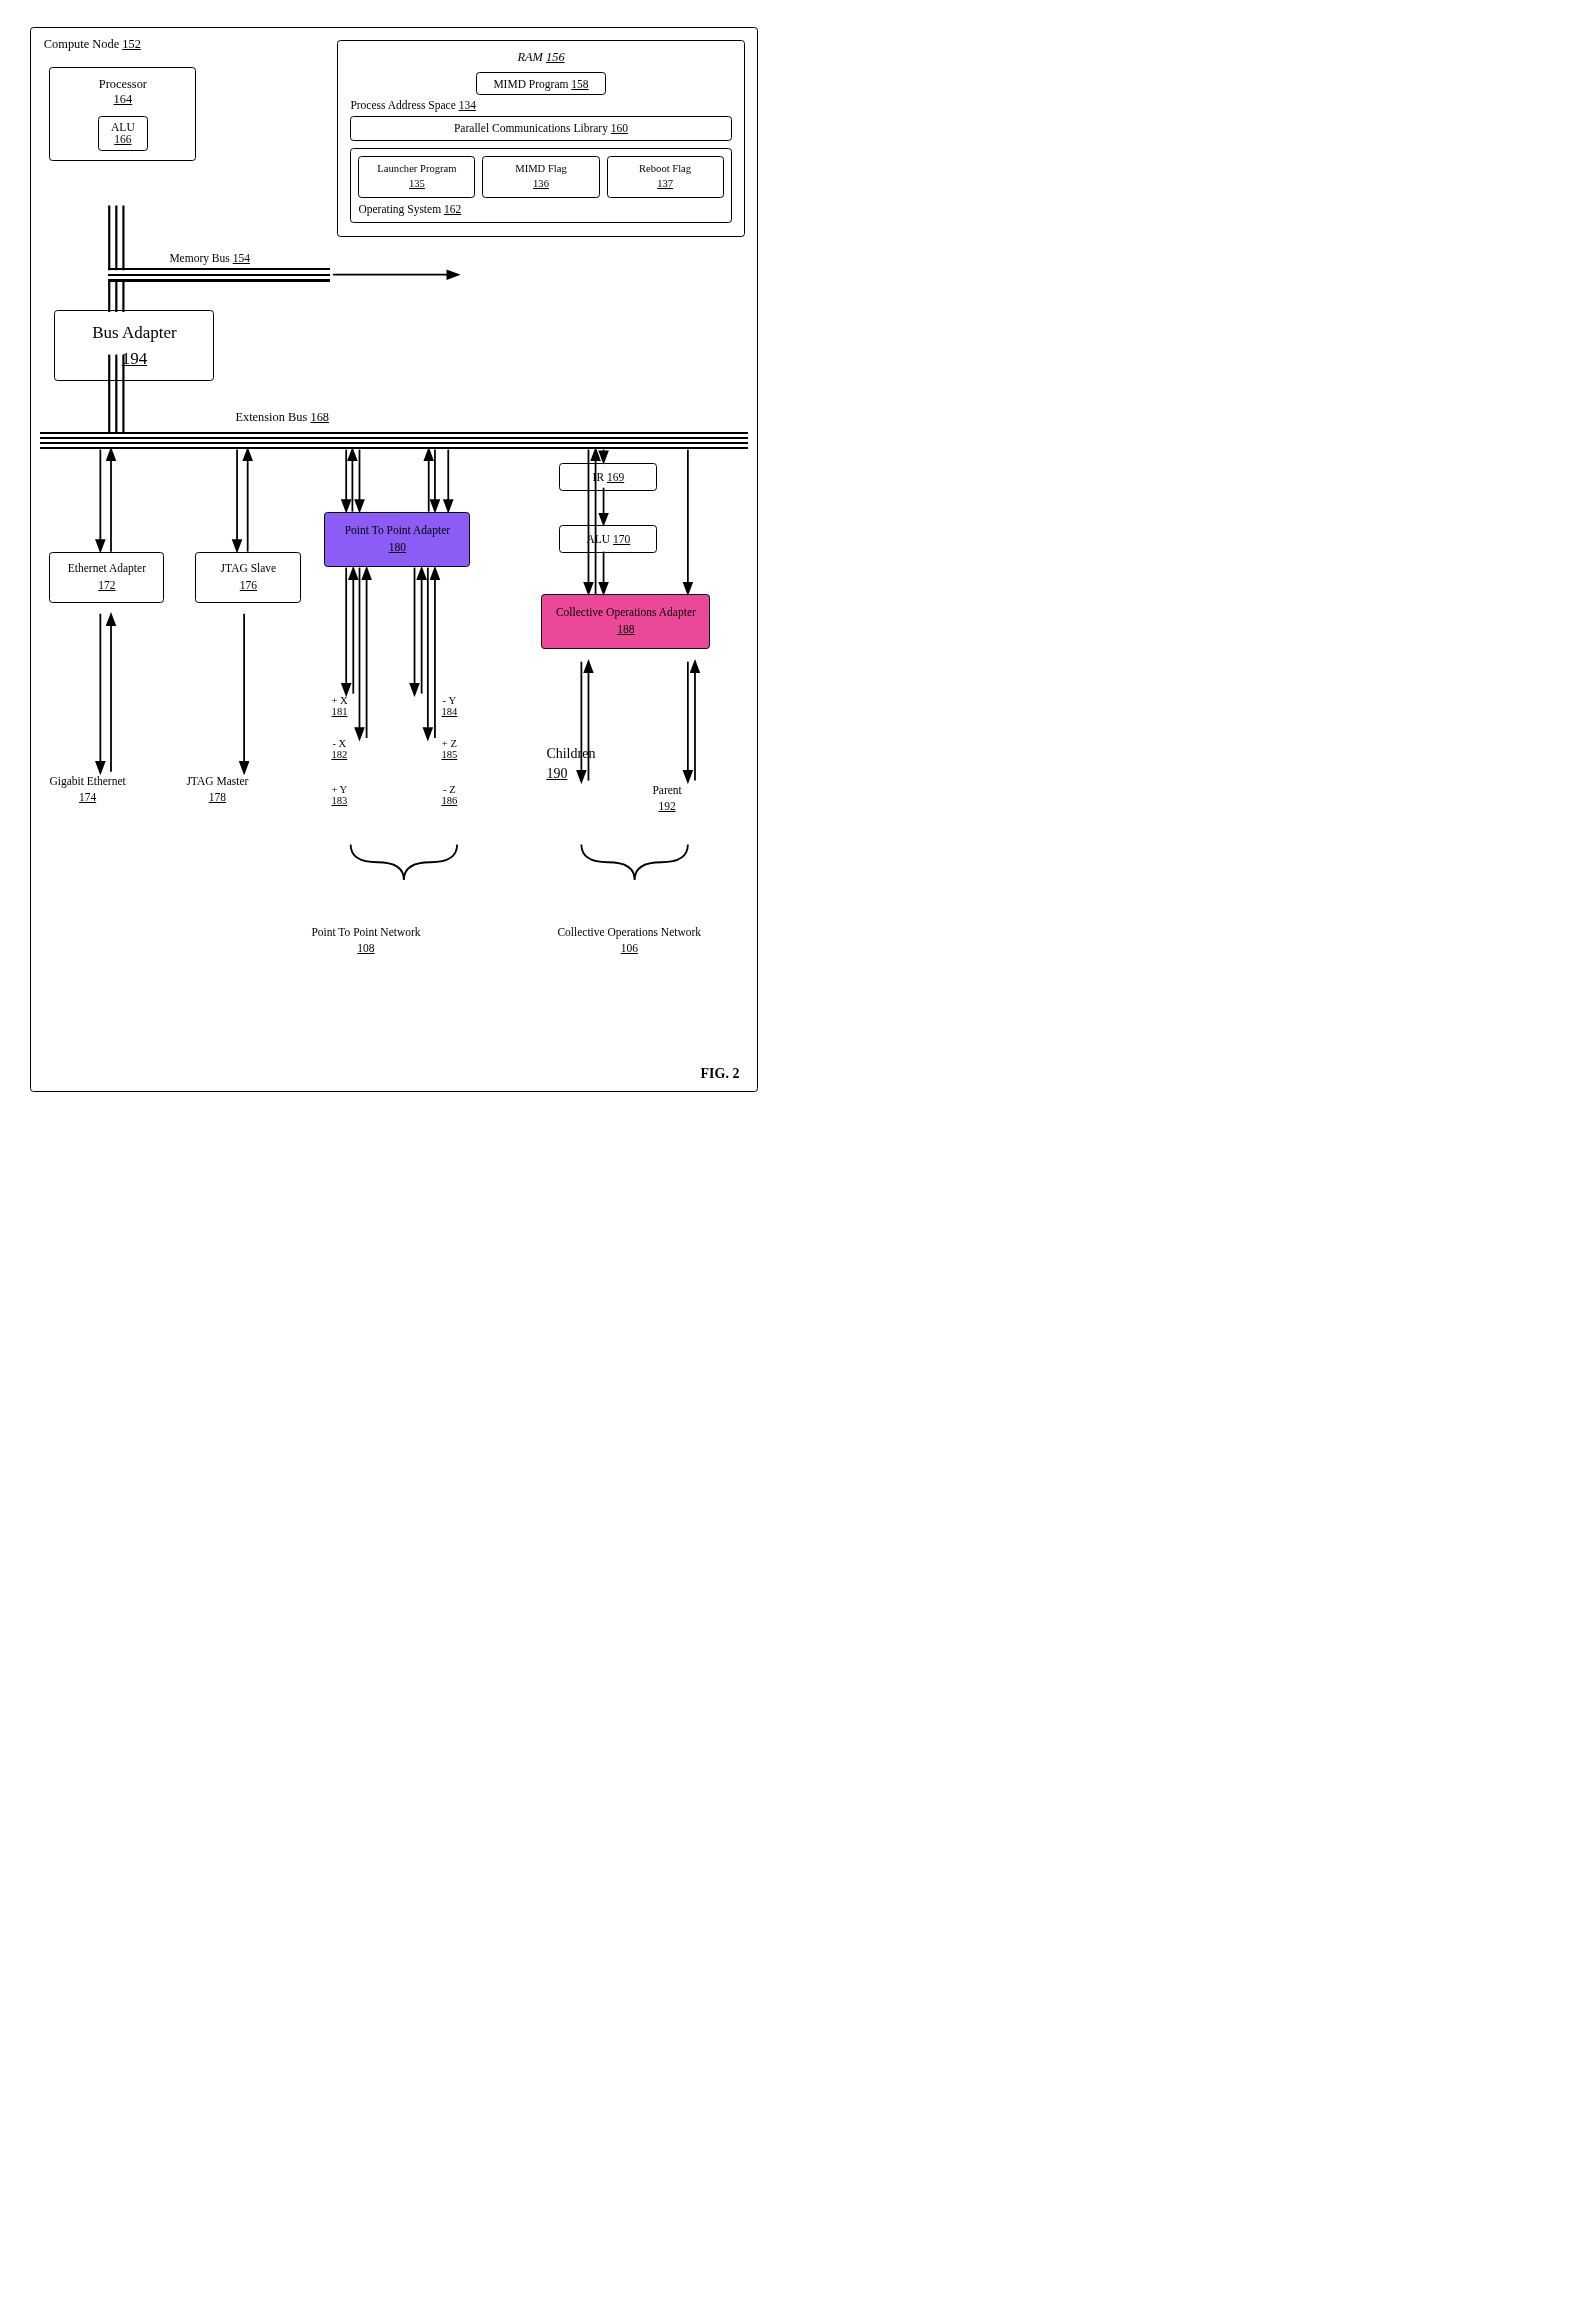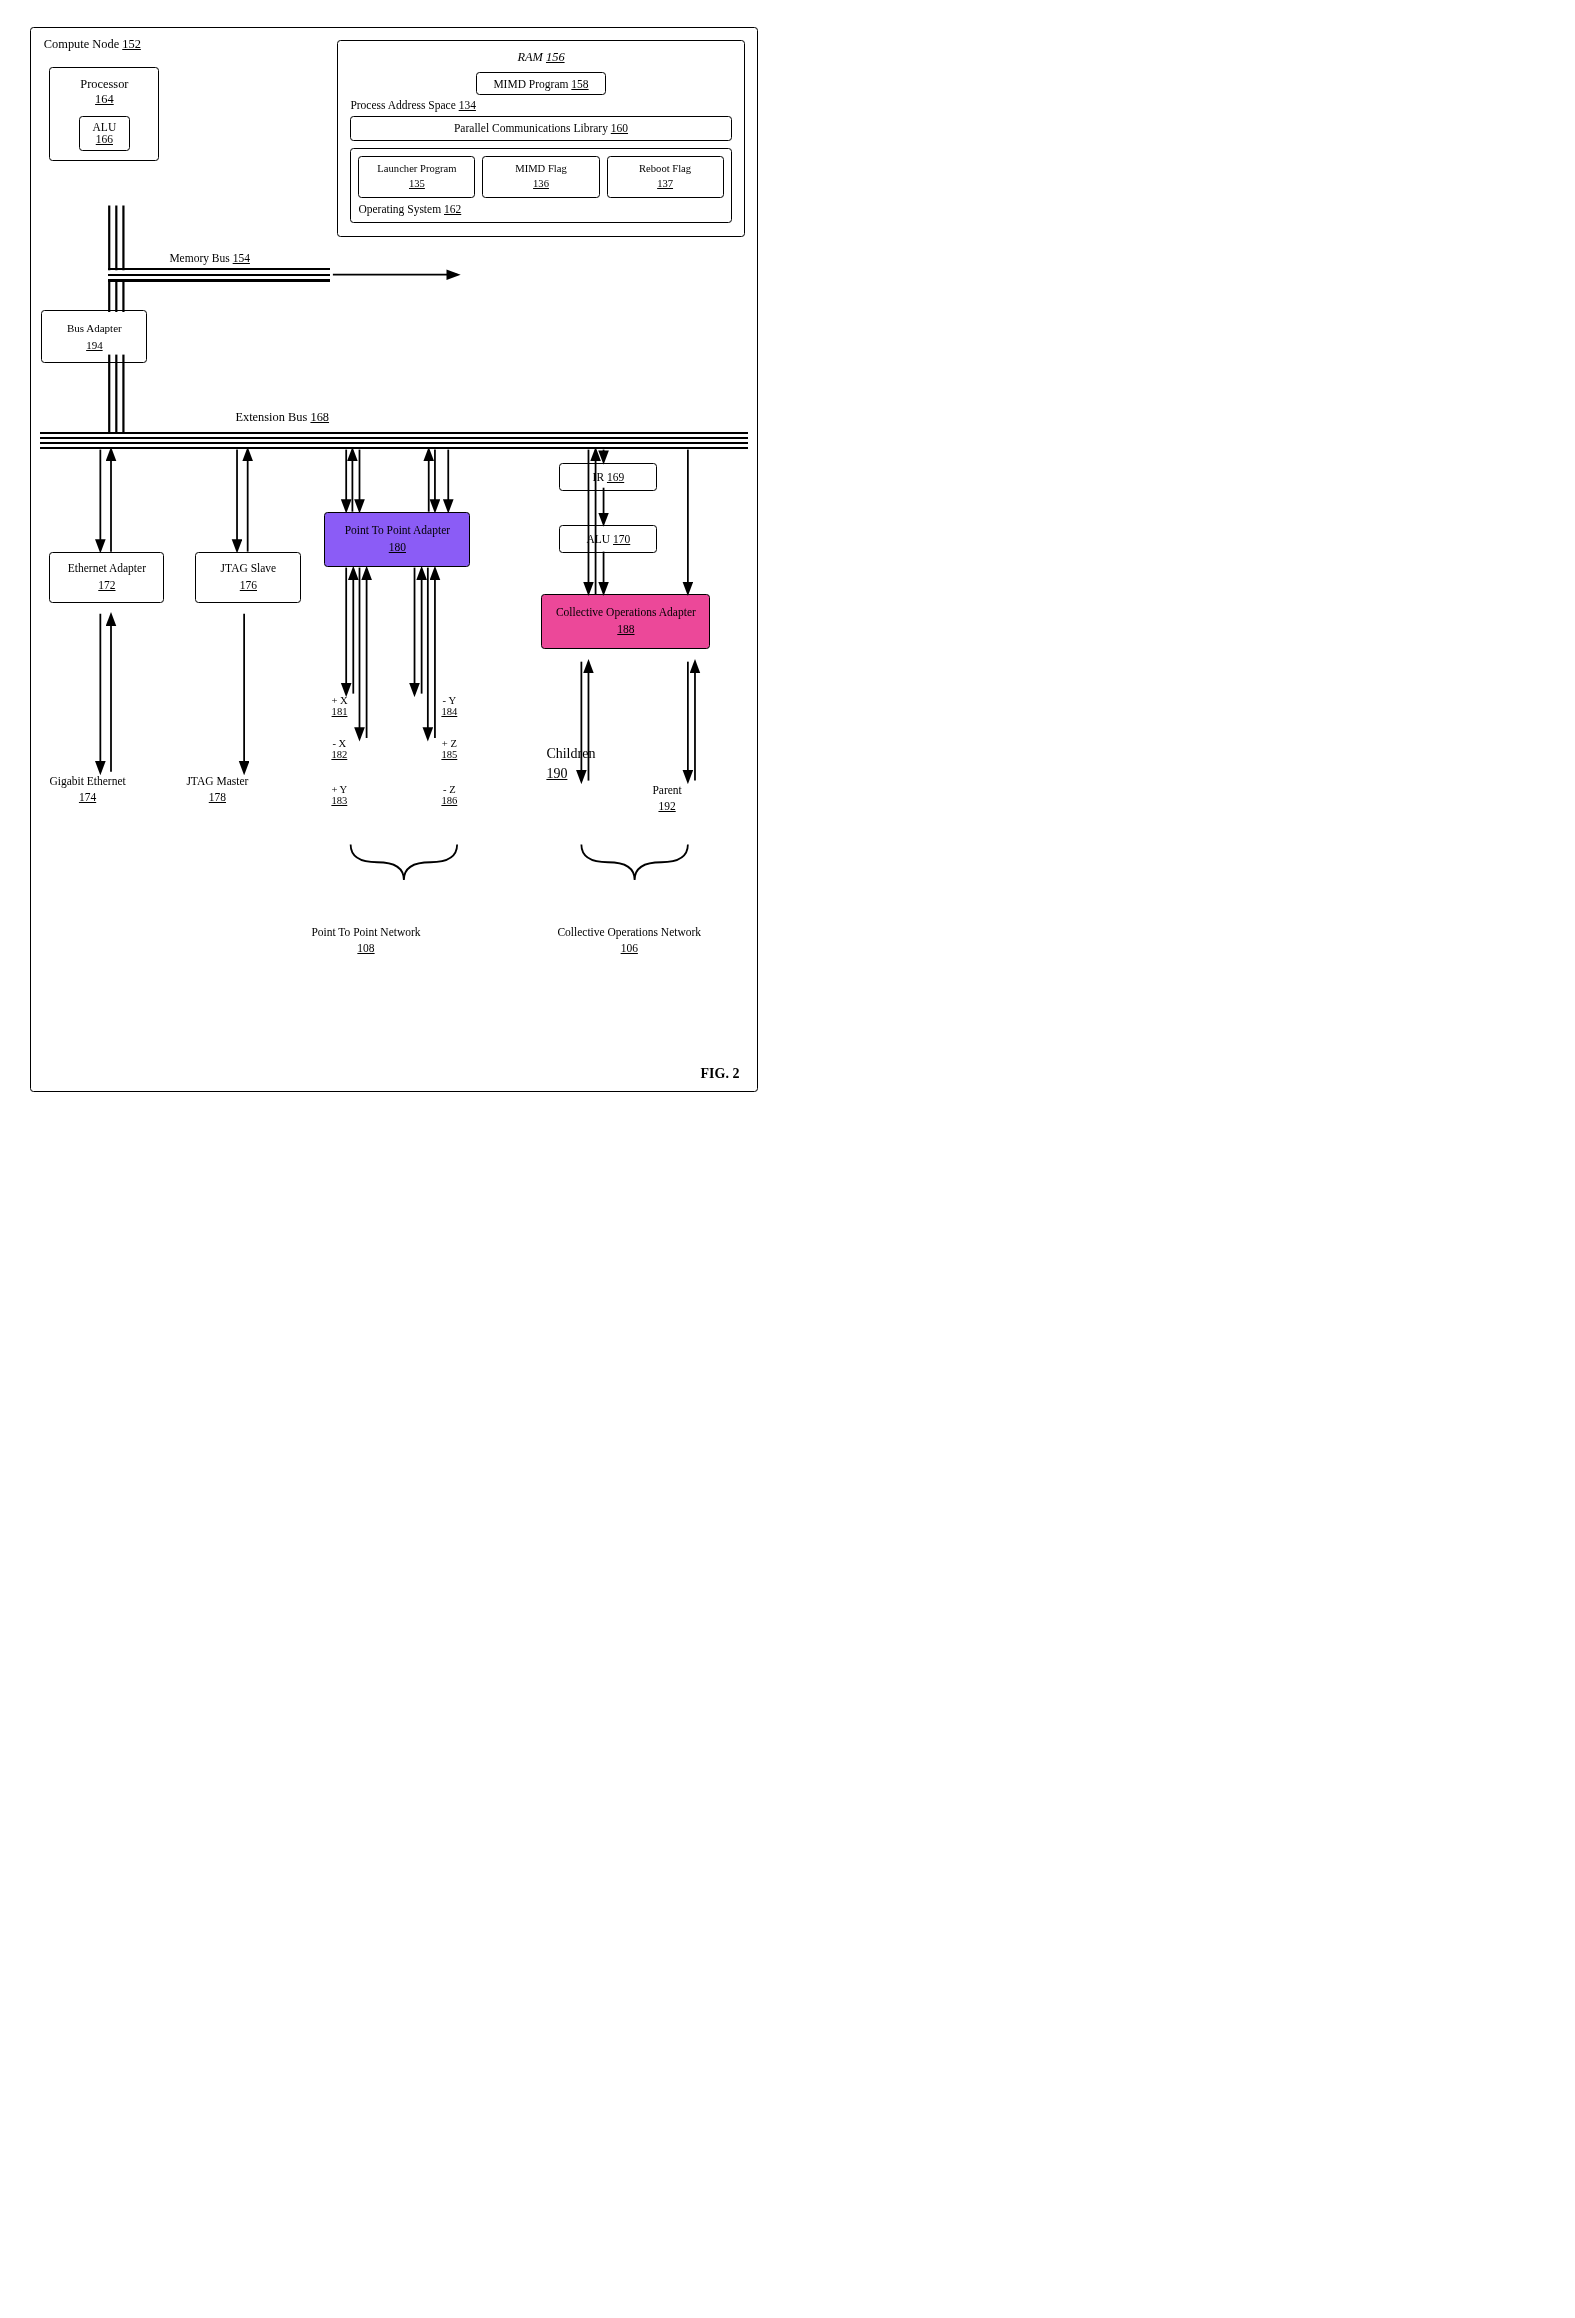--- a/index.html
+++ b/index.html
@@ -61,42 +61,42 @@
           <div style="border:1.8px solid #000; border-radius:3.5px; flex:1; text-align:center; padding:5.3px 3.5px; font-size:10.6px; line-height:1.4;">
             <span>Reboot Flag</span><br><span style="text-decoration:underline;">137</span>
           </div>
         </div>
         <div style="font-size:11.5px; text-align:left;">
           <span>Operating System</span> <span style="text-decoration:underline;">162</span>
         </div>
       </div>
     </div>
 
-    <div style="position:absolute; top:39px; left:18px; width:110px; border:1.8px solid #000; border-radius:3.5px; padding:9px; text-align:center; background:#fff;">
+    <div style="position:absolute; top:39px; left:18px; width:147px; border:1.8px solid #000; border-radius:3.5px; padding:9px; text-align:center; background:#fff;">
       <div style="font-size:12.4px; margin-bottom:3.5px;">
         <span>Processor</span><br>
         <span style="text-decoration:underline;">164</span>
       </div>
       <div style="border:1.8px solid #000; border-radius:3.5px; padding:4.4px 12.4px; font-size:11.5px; display:inline-block; margin-top:5.3px;">
         <span>ALU</span><br>
         <span style="text-decoration:underline;">166</span>
       </div>
     </div>
 
     <div style="position:absolute; top:224px; left:138px; font-size:11.5px;">
       <span>Memory Bus</span> <span style="text-decoration:underline;">154</span>
     </div>
 
     <div style="position:absolute; top:240px; left:77px; width:222px; display:flex; flex-direction:column; gap:3.5px;">
       <div style="height:2.2px; background:#000;"></div>
       <div style="height:2.2px; background:#000;"></div>
       <div style="height:2.2px; background:#000;"></div>
     </div>
 
-    <div style="position:absolute; top:282px; left:10px; width:106px; border:1.8px solid #000; border-radius:3.5px; text-align:center; padding:9px 7px; font-size:11px; line-height:1.5; background:#fff;">
+    <div style="position:absolute; top:282px; left:23px; width:160px; border:1.8px solid #000; border-radius:3.5px; text-align:center; padding:9px 7px; font-size:17px; line-height:1.5; background:#fff;">
       <span>Bus Adapter</span><br>
       <span style="text-decoration:underline;">194</span>
     </div>
 
     <div style="position:absolute; top:382px; left:204px; font-size:12.4px;">
       <span>Extension Bus</span> <span style="text-decoration:underline;">168</span>
     </div>
 
     <div style="position:absolute; top:404px; left:9px; right:9px; display:flex; flex-direction:column; gap:2.7px;">
       <div style="height:2.2px; background:#000;"></div>

